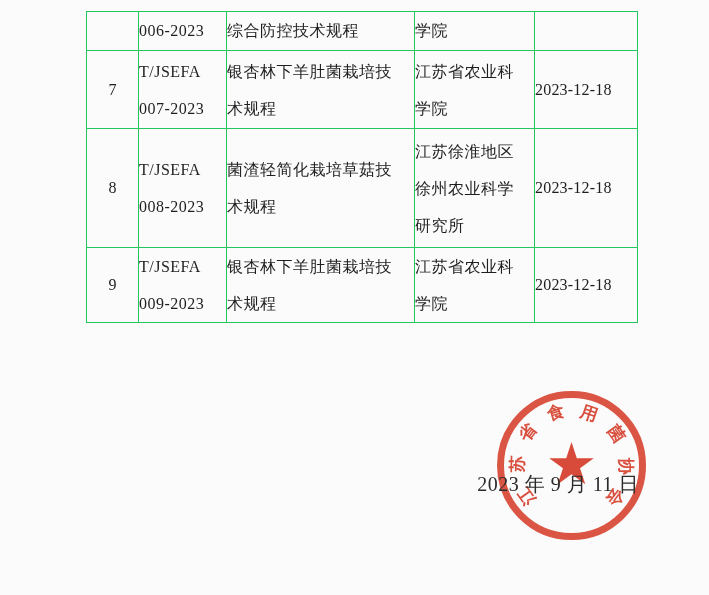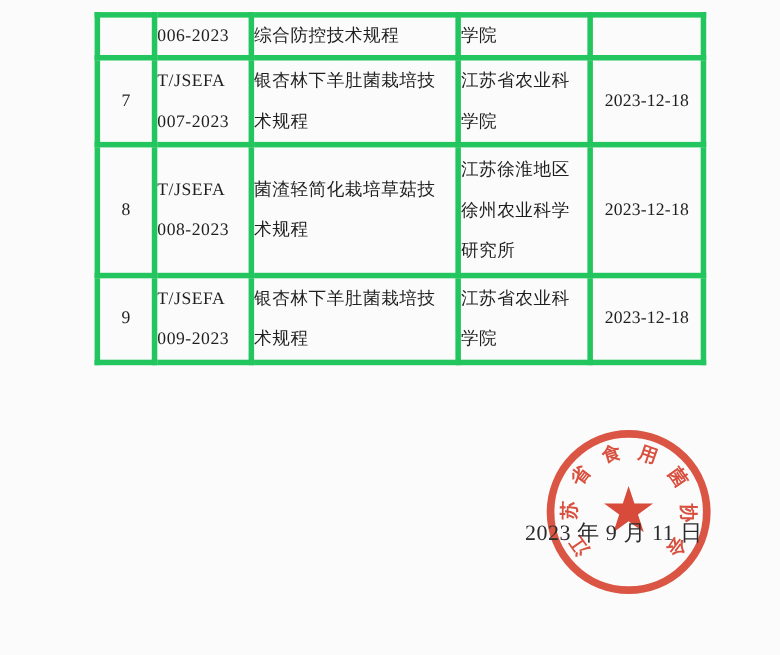--- a/index.html
+++ b/index.html
@@ -15,40 +15,40 @@
 
   
   table.standards{
     position:absolute;left:86px;top:11px;
     border-collapse:collapse;
     table-layout:fixed;
     width:551px;
     background:transparent;
   }
   table.standards td{
-    border:5px solid #22c55e;
+    border:1px solid #22c55e;
     font-size:16px;
     vertical-align:middle;
     padding:0;
     overflow:hidden;
   }
   tr.r0{height:39px;}
   tr.r1{height:78px;}
   tr.r2{height:119px;}
   tr.r3{height:75px;}
   td.c-no{text-align:center;}
   td.c-code,td.c-title,td.c-org{
     text-align:left;
     padding-left:6px;
     white-space:pre-line;
     line-height:37px;
     letter-spacing:0.5px;
   }
   tr.r0 td.c-code,tr.r0 td.c-title,tr.r0 td.c-org{line-height:22px;}
-  td.c-date{text-align:center;letter-spacing:0.2px;}
+  td.c-date{letter-spacing:0.2px;}
 
   
   .footer-block{
     position:absolute;
     top:461px;right:70px;
     text-align:right;
     z-index:3;
   }
   .issuer-line{
     font-size:18px;

